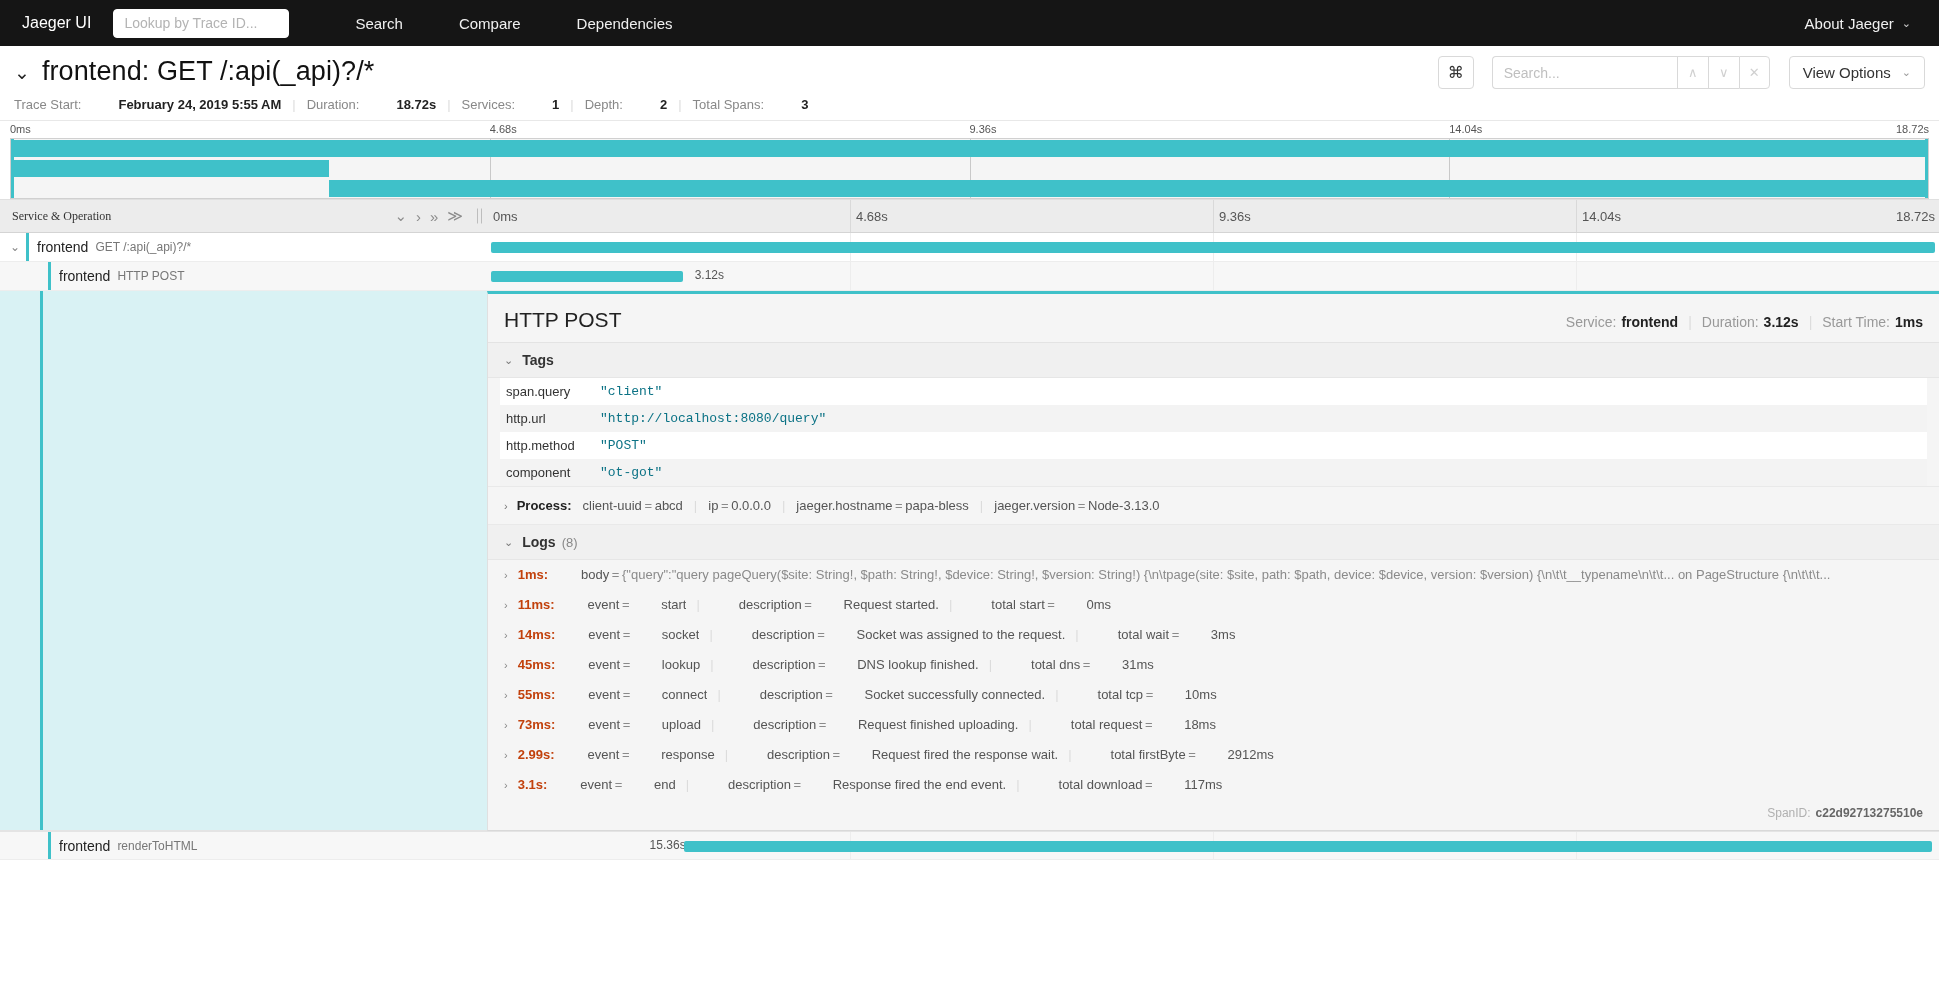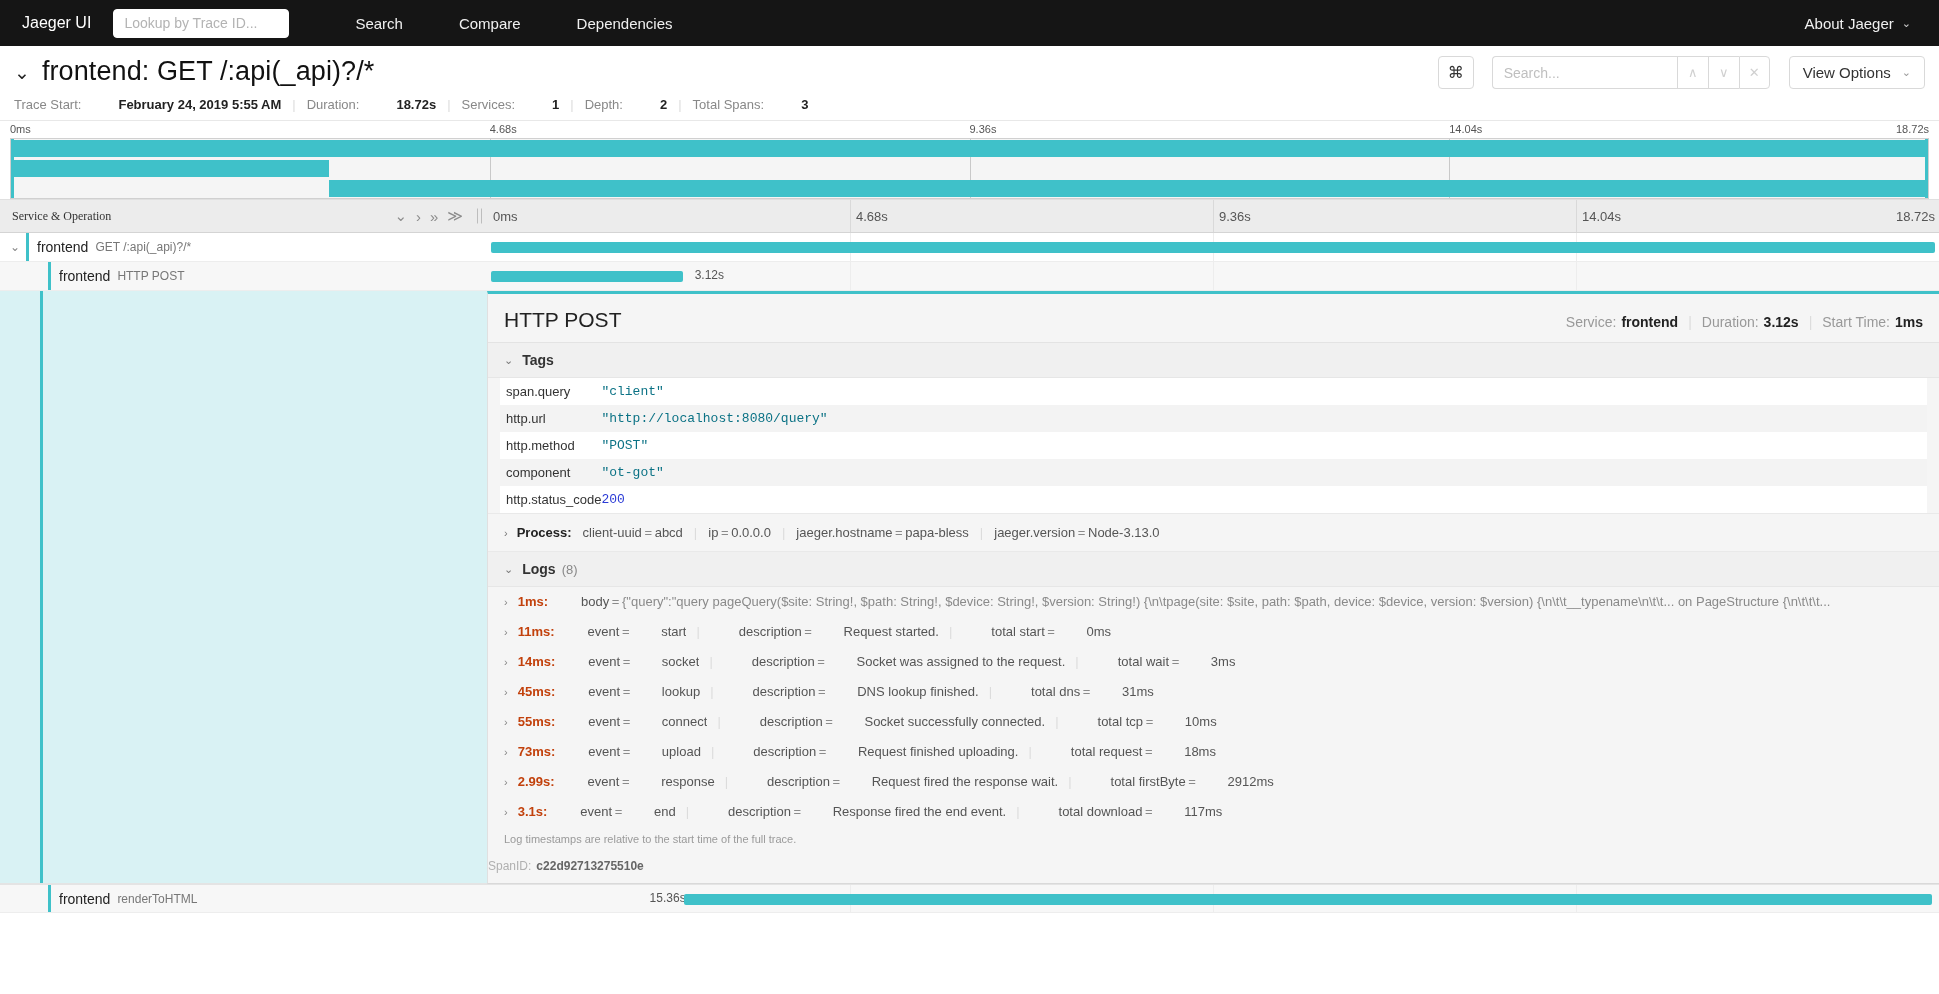--- a/index.html
+++ b/index.html
@@ -323,21 +323,21 @@
   .log-fields { display: flex; align-items: center; color: #8a8a8a; overflow: hidden; }
   .log-fields .fsep { color: #dcdcdc; margin: 0 10px; }
   .log-field { color: #8a8a8a; overflow: hidden; text-overflow: ellipsis; }
   .log-field b { font-weight: normal; color: #555; margin-left: 29px; }
   .log-note {
     font-size: 11px; color: #9a9a9a;
     padding: 6px 0 8px 16px;
     background: #f5f5f5;
   }
   .spanid-row {
-    display: flex; 
+    display: flex; justify-content: flex-end;
     padding: 6px 16px 8px 0;
     font-size: 12px; color: #b0b0b0;
     background: #f5f5f5;
   }
   .spanid-row b { color: #666; font-weight: bold; margin-left: 5px; }
 </style>
 </head>
 <body>
 
 <div class="topnav">
@@ -516,24 +516,20 @@
           <td class="v">"http://localhost:8080/query"</td>
         </tr>
         <tr>
           <td class="k">http.method</td>
           <td class="v">"POST"</td>
         </tr>
         <tr>
           <td class="k">component</td>
           <td class="v">"ot-got"</td>
         </tr>
-        <tr>
-          <td class="k">http.status_code</td>
-          <td class="v num">200</td>
-        </tr>
       </tbody>
         </table>
 
       <div class="process-row">
         <span class="tri">›</span>
         <span class="plabel">Process:</span>
         <span class="kv"><b>client-uuid</b><span> = </span><b>abcd</b></span>
         <span class="vsep">|</span>
         <span class="kv"><b>ip</b><span> = </span><b>0.0.0.0</b></span>
         <span class="vsep">|</span>
@@ -637,21 +633,20 @@
             <span class="log-field"><b>event</b><span> = </span><b>end</b></span>
             <span class="fsep">|</span>
             <span class="log-field"><b>description</b><span> = </span><b>Response fired the end event.</b></span>
             <span class="fsep">|</span>
             <span class="log-field"><b>total download</b><span> = </span><b>117ms</b></span>
           </span>
         </div>
 
       </div>
 
-      <div class="log-note">Log timestamps are relative to the start time of the full trace.</div>
 
       <div class="spanid-row">
         <span>SpanID:</span>
         <b>c22d92713275510e</b>
       </div>
     </div>
   </div>
 
   <div class="span-row alt" style="border-top:1px solid #e4e4e4;">
     <div class="span-left">

